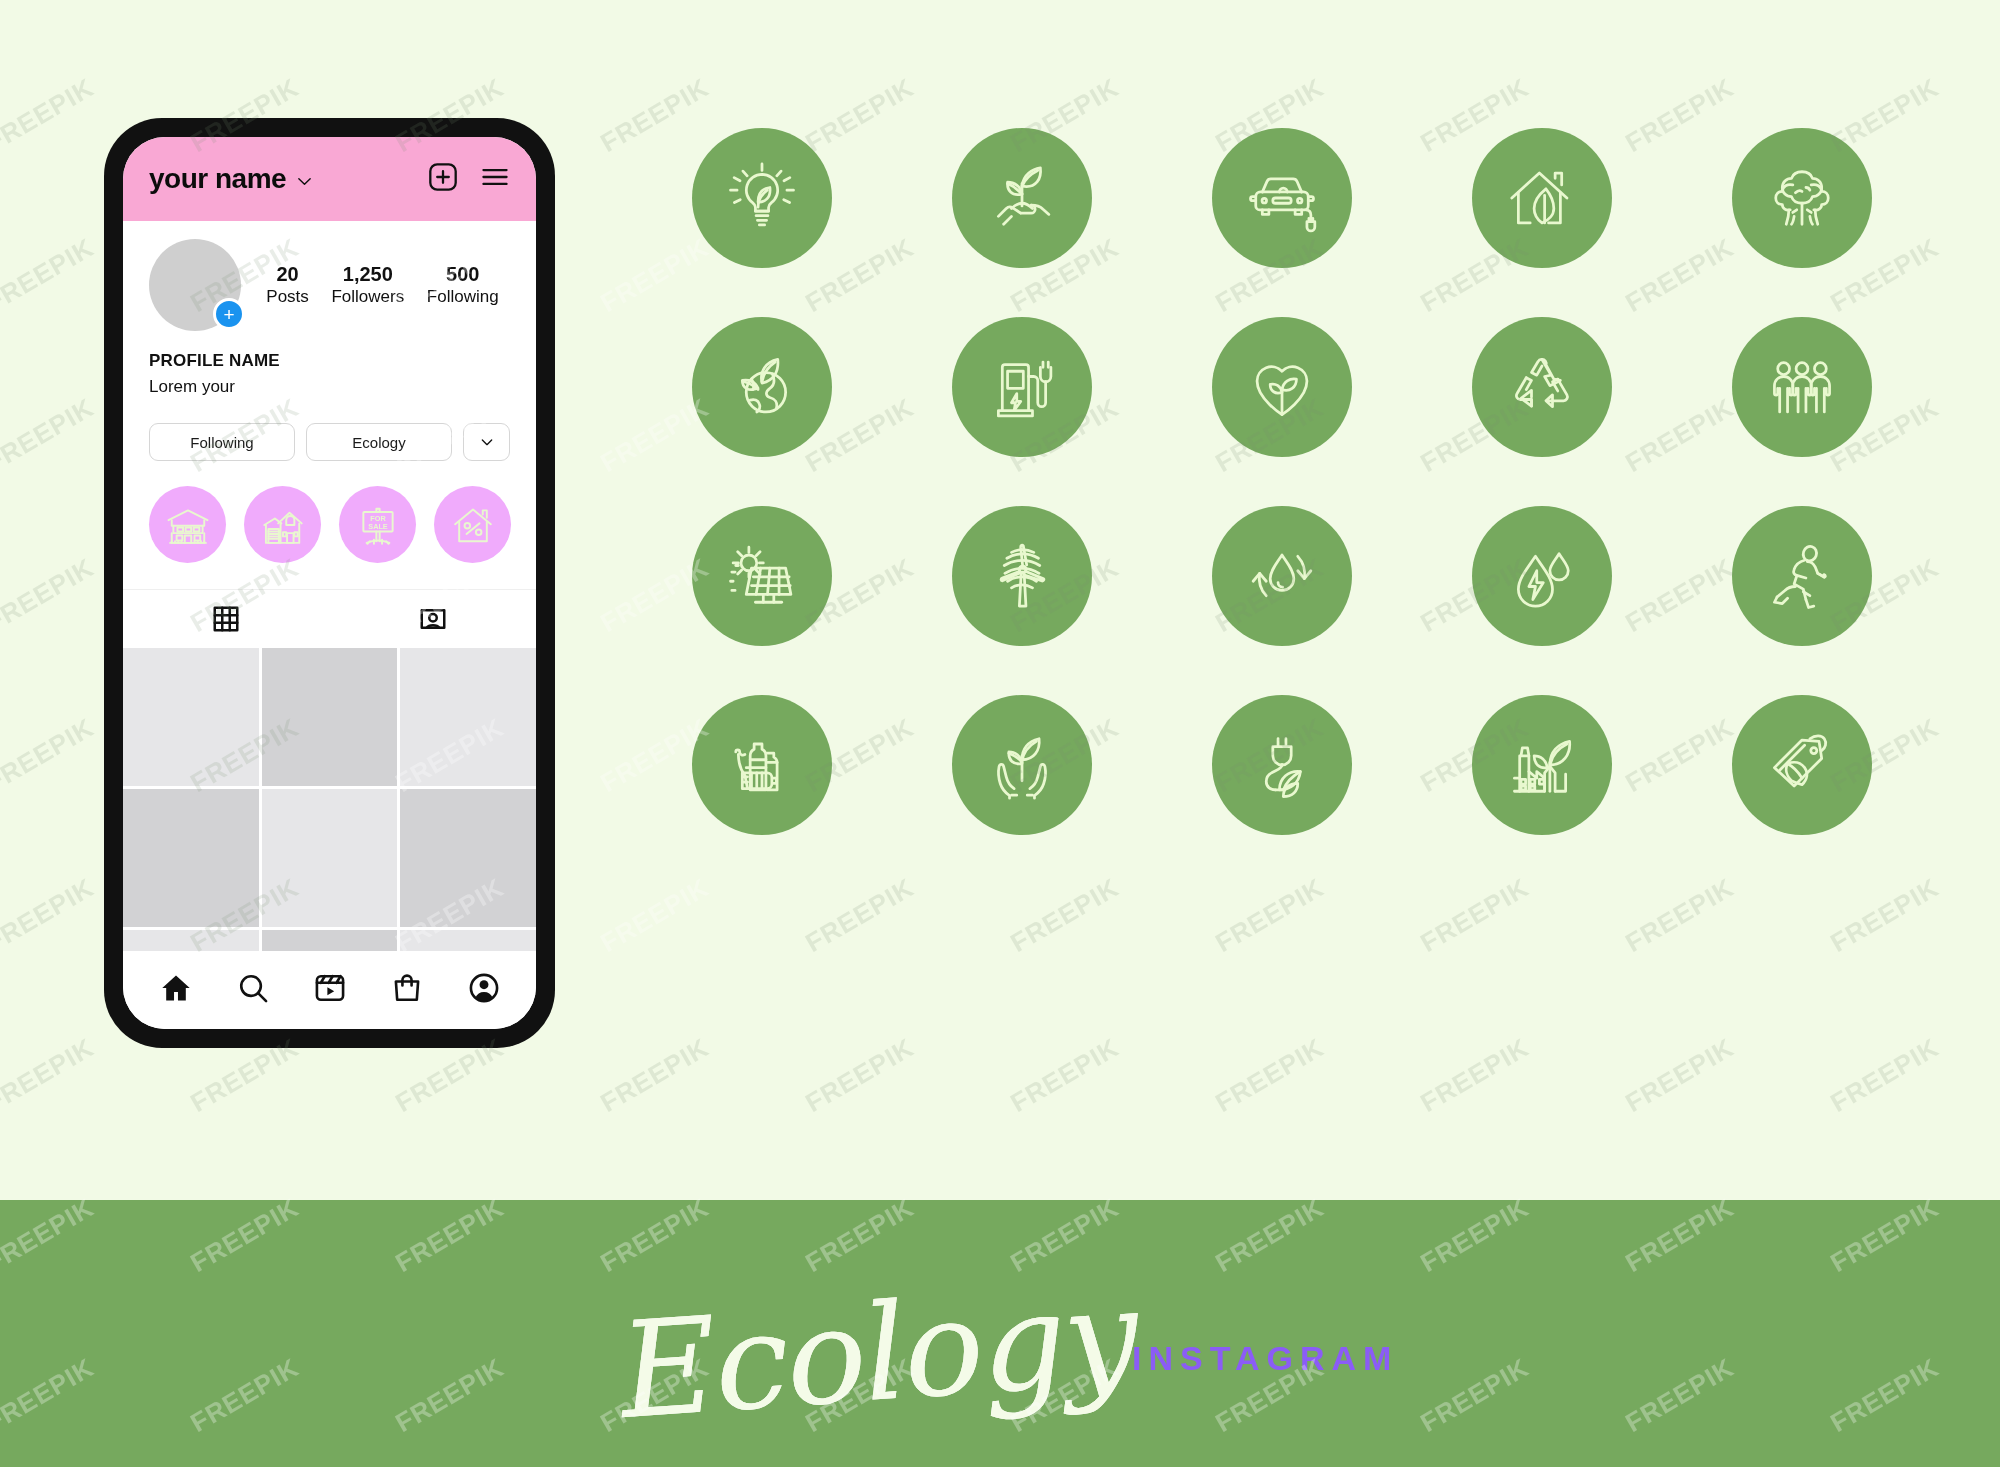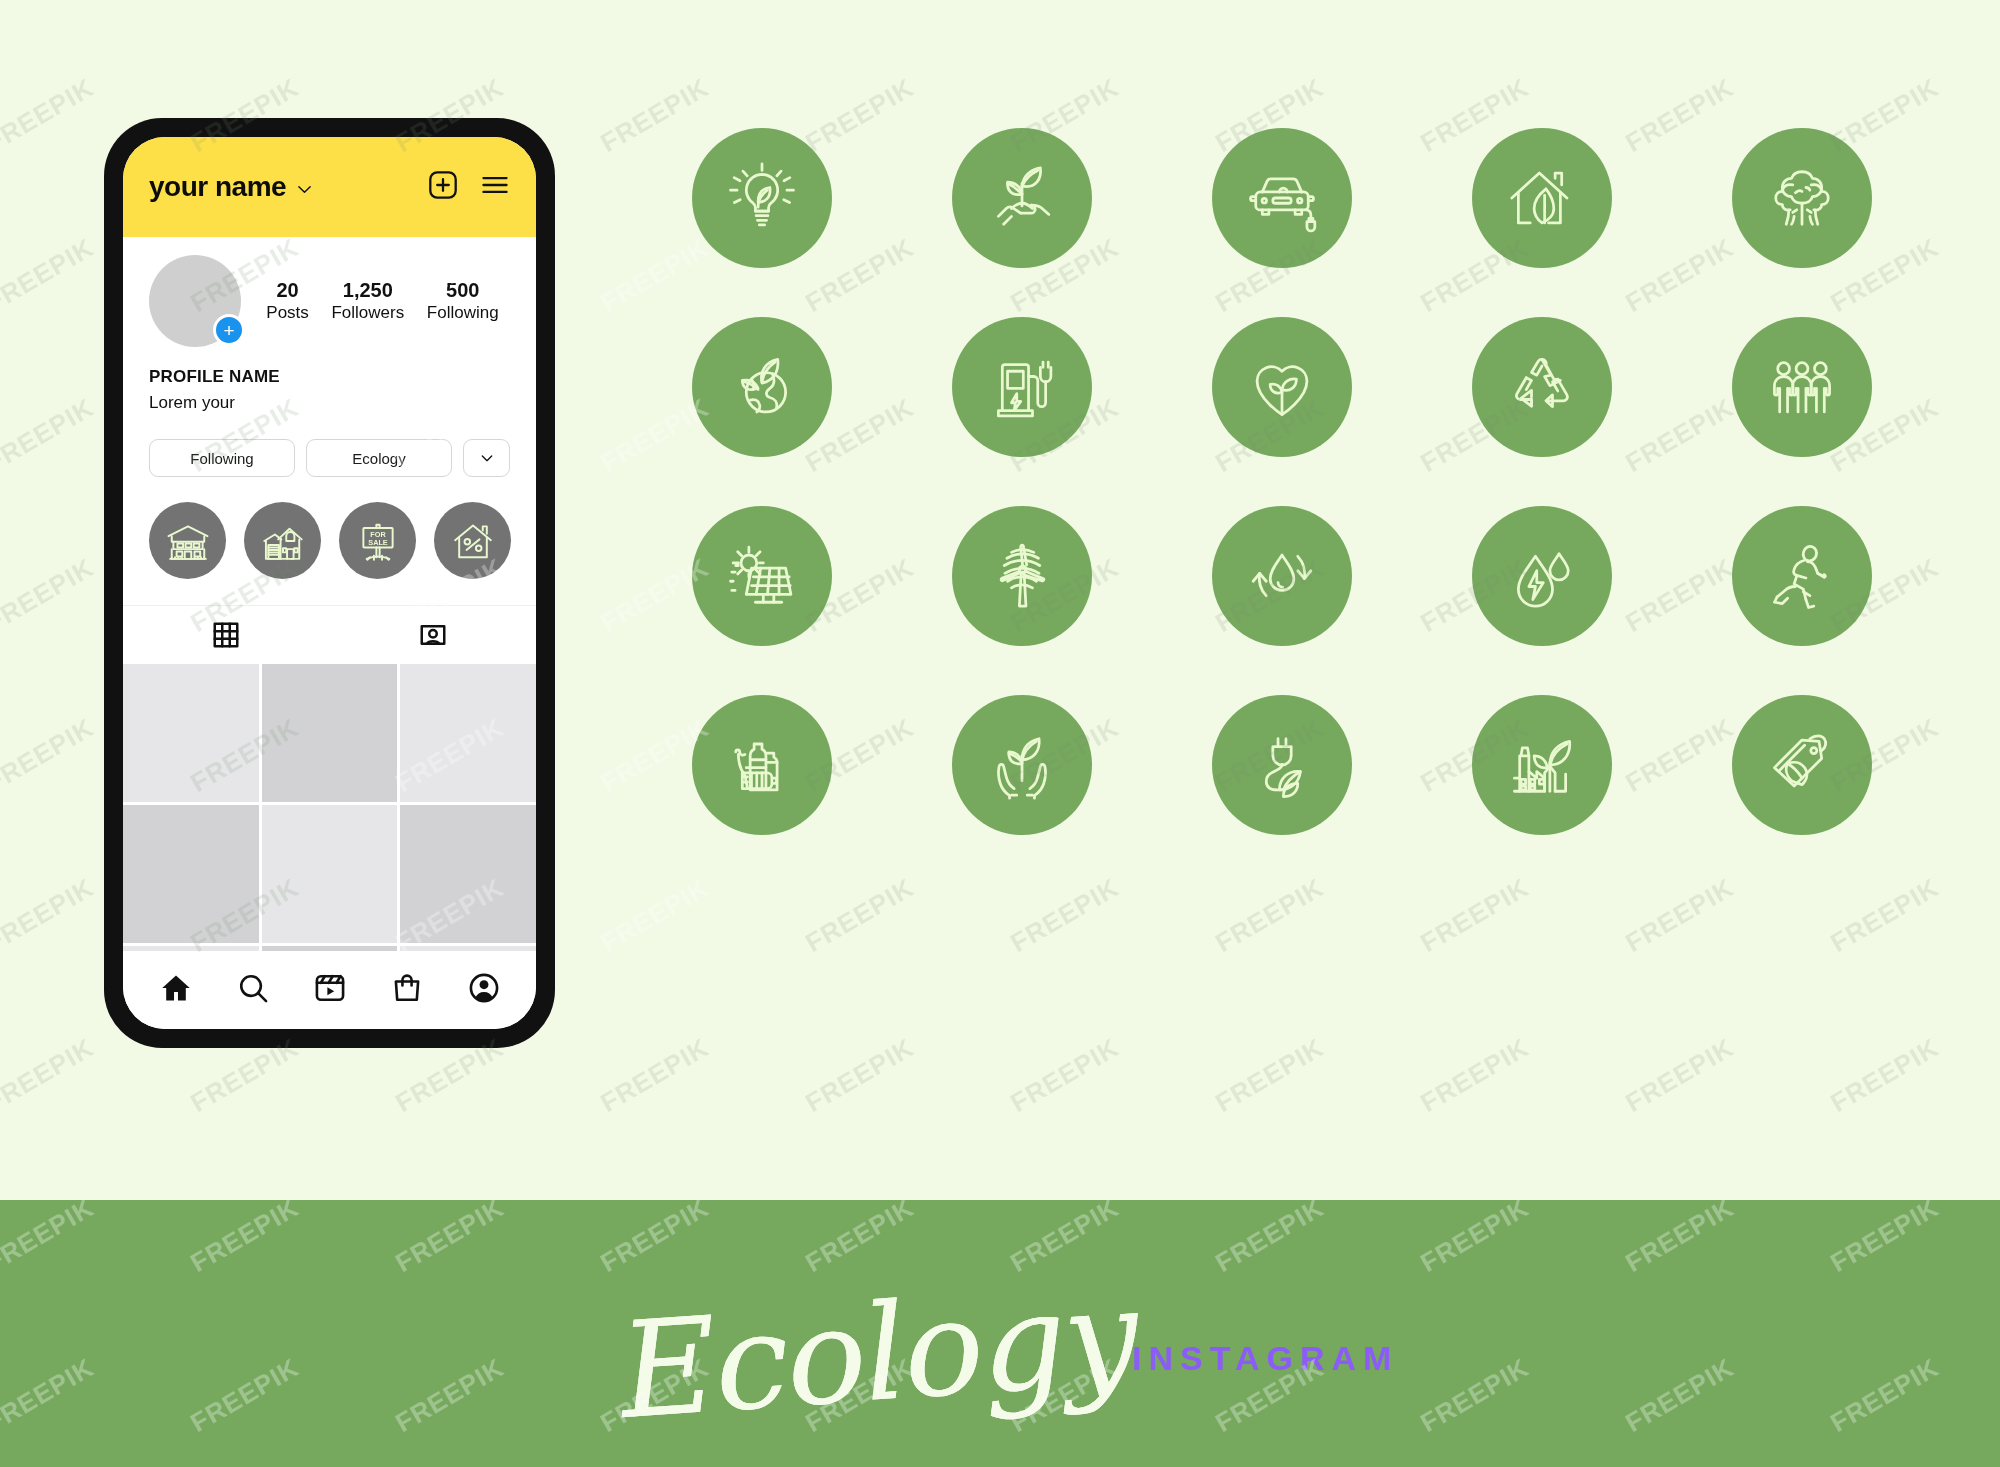--- a/index.html
+++ b/index.html
@@ -25,22 +25,22 @@
     z-index:5;
   }
   .phone-screen{
     position:absolute;left:19px;top:19px;right:19px;bottom:19px;
     background:#fff;border-radius:42px;overflow:hidden;
     display:flex;flex-direction:column;
   }
 
   
   .ig-header{
-    height:76px;background:#fde047;
-    display:flex;align-items:center;padding:12px 26px;flex:0 0 auto;text-align:center;
+    height:76px;background:#f9a8d4;
+    display:flex;align-items:center;padding:4px 26px;flex:0 0 auto;text-align:center;
   }
   .ig-username{
     font-size:28px;font-weight:700;letter-spacing:-.5px;color:#0c0c0c;
   }
   .chev{
     margin-left:10px;width:17px;height:17px;position:relative;top:2px;
   }
   .hdr-right{margin-left:auto;display:flex;align-items:center;gap:22px;}
 
   
@@ -68,21 +68,21 @@
     flex:1;height:36px;border:1px solid #d6d6d6;border-radius:9px;
     display:flex;align-items:center;justify-content:center;
     font-size:15px;color:#1b1b1b;background:#fff;
   }
   .btn.small{flex:0 0 45px;}
 
   
   .highlights{display:flex;gap:18px;margin-top:25px;padding-bottom:4px;}
   .hl{
     width:77px;height:77px;border-radius:50%;
-    background:#737373;display:flex;align-items:center;justify-content:center;
+    background:#f0abfc;display:flex;align-items:center;justify-content:center;
     flex:0 0 auto;
   }
   .hl svg{width:52px;height:52px;}
 
   
   .tabs{
     display:flex;margin-top:22px;border-top:1px solid #efefef;
     flex:0 0 auto;background:#fff;
   }
   .tab{flex:1;height:58px;display:flex;align-items:center;justify-content:center;}

